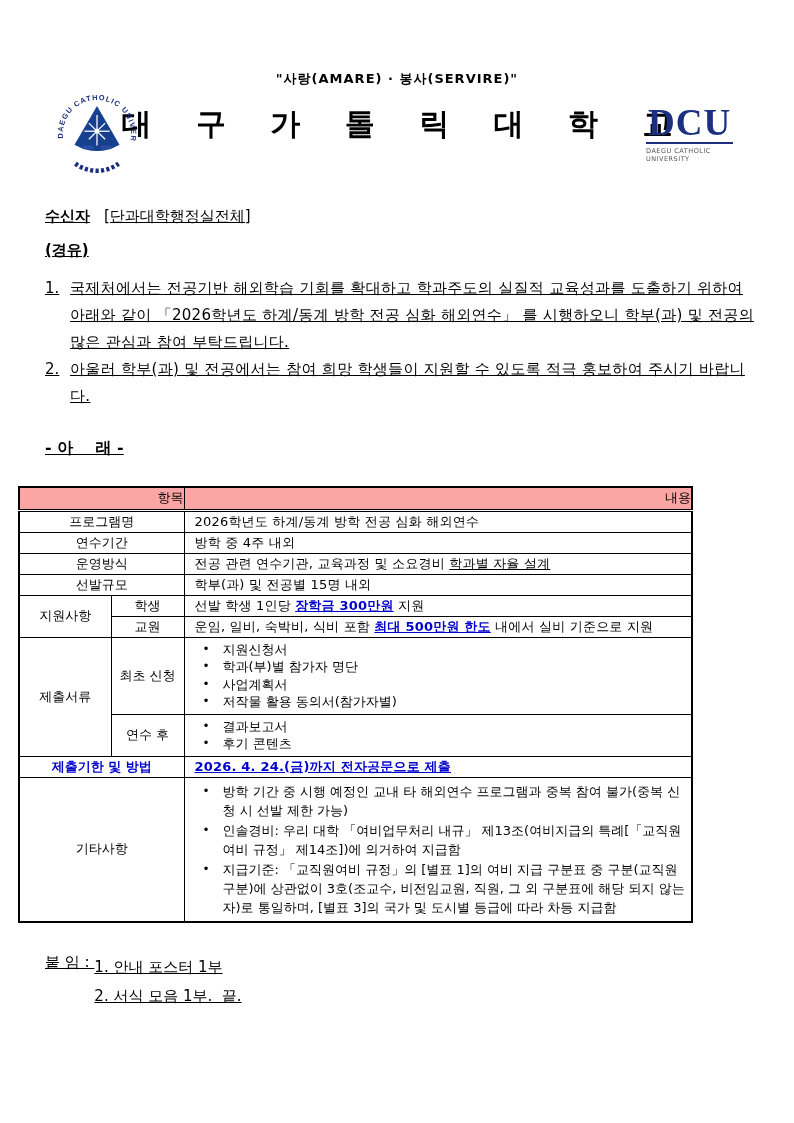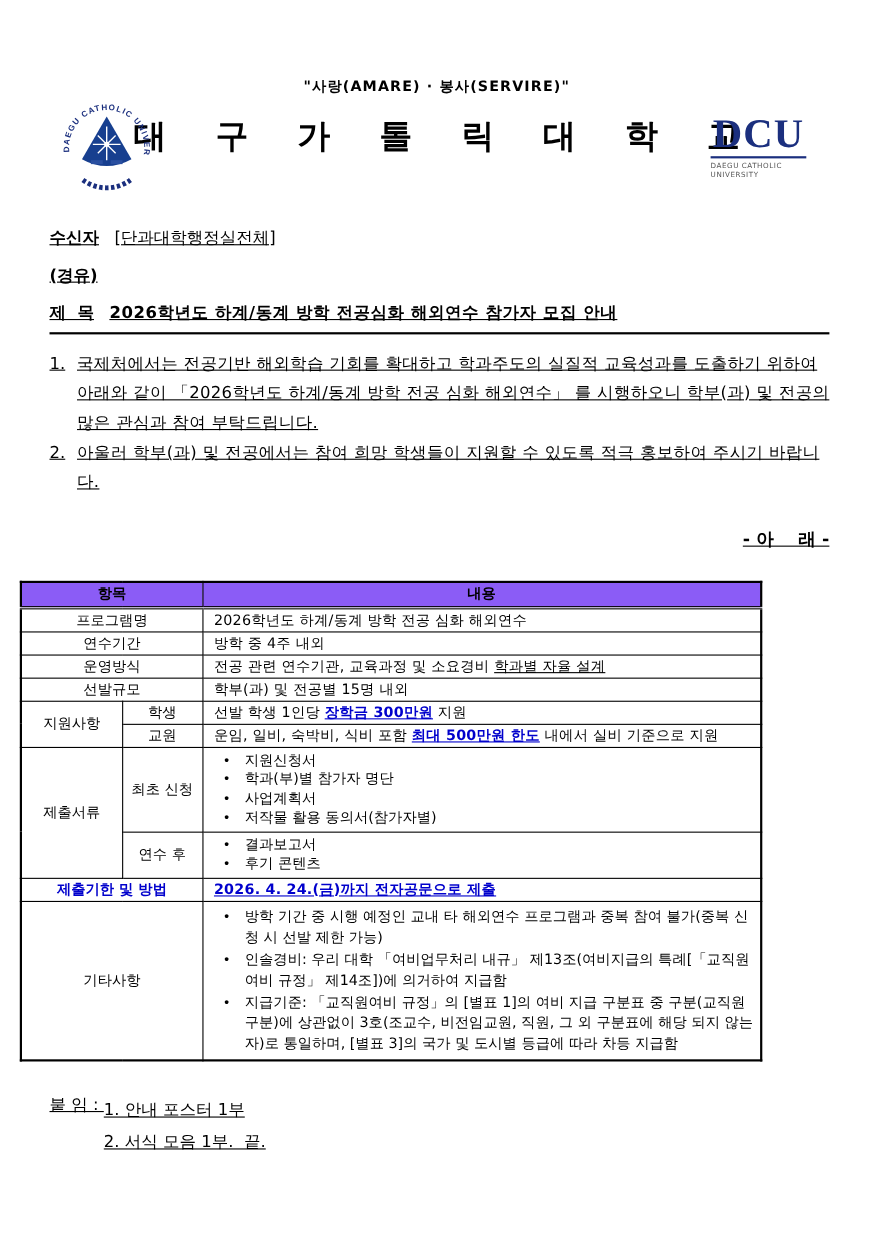--- a/index.html
+++ b/index.html
@@ -69,42 +69,42 @@
   }
   .subject-value { font-weight:bold; letter-spacing:0.5px; }
 
   
   .body-items { margin-top:13px; font-size:15px; }
   .body-item { display:flex; line-height:27px; }
   .body-item .no { width:25px; flex:none; }
   .body-item .txt { flex:1; letter-spacing:0.3px; }
   .below-divider {
     margin-top:28px;
-    text-align:right;
+    text-align:left;
     font-size:16px;
     font-weight:bold;
   }
 
   
   .tbl-wrap { margin-top:27px; padding-left:18px; }
   table.ann {
     border-collapse:collapse;
     width:675px;
     border:2px solid #000;
     font-size:13px;
     table-layout:fixed;
   }
   table.ann col.c1 { width:92px; }
   table.ann col.c2 { width:73px; }
   table.ann th, table.ann td { border:1px solid #000; }
   table.ann th {
-    background:#8b5cf6;
-    font-weight:bold;
+    background:#fca5a5;
+    font-weight:normal;
     height:23px;
-    text-align:center;
+    text-align:right;
     border-bottom:3px double #000;
   }
   td.lbl {
     text-align:center;
     vertical-align:middle;
     height:21px;
     padding:1px 2px;
   }
   td.val {
     text-align:left;
@@ -171,24 +171,20 @@
   <div class="content">
 
     <div class="meta">
       <div class="meta-row">
         <span class="meta-label">수신자</span>
         <span>[단과대학행정실전체]</span>
       </div>
       <div class="meta-row">
         <span class="meta-label">(경유)</span>
       </div>
-      <div class="meta-row subject-block">
-        <span class="meta-label pre">제  목</span>
-        <span class="subject-value">2026학년도 하계/동계 방학 전공심화 해외연수 참가자 모집 안내</span>
-      </div>
     </div>
 
     <div class="body-items">
       <div class="body-item">
         <span class="no">1.</span>
         <span class="txt">국제처에서는 전공기반 해외학습 기회를 확대하고 학과주도의 실질적 교육성과를 도출하기 위하여 아래와 같이 「2026학년도 하계/동계 방학 전공 심화 해외연수」 를 시행하오니 학부(과) 및 전공의 많은 관심과 참여 부탁드립니다.</span>
       </div>
       <div class="body-item">
         <span class="no">2.</span>
         <span class="txt">아울러 학부(과) 및 전공에서는 참여 희망 학생들이 지원할 수 있도록 적극 홍보하여 주시기 바랍니다.</span>

